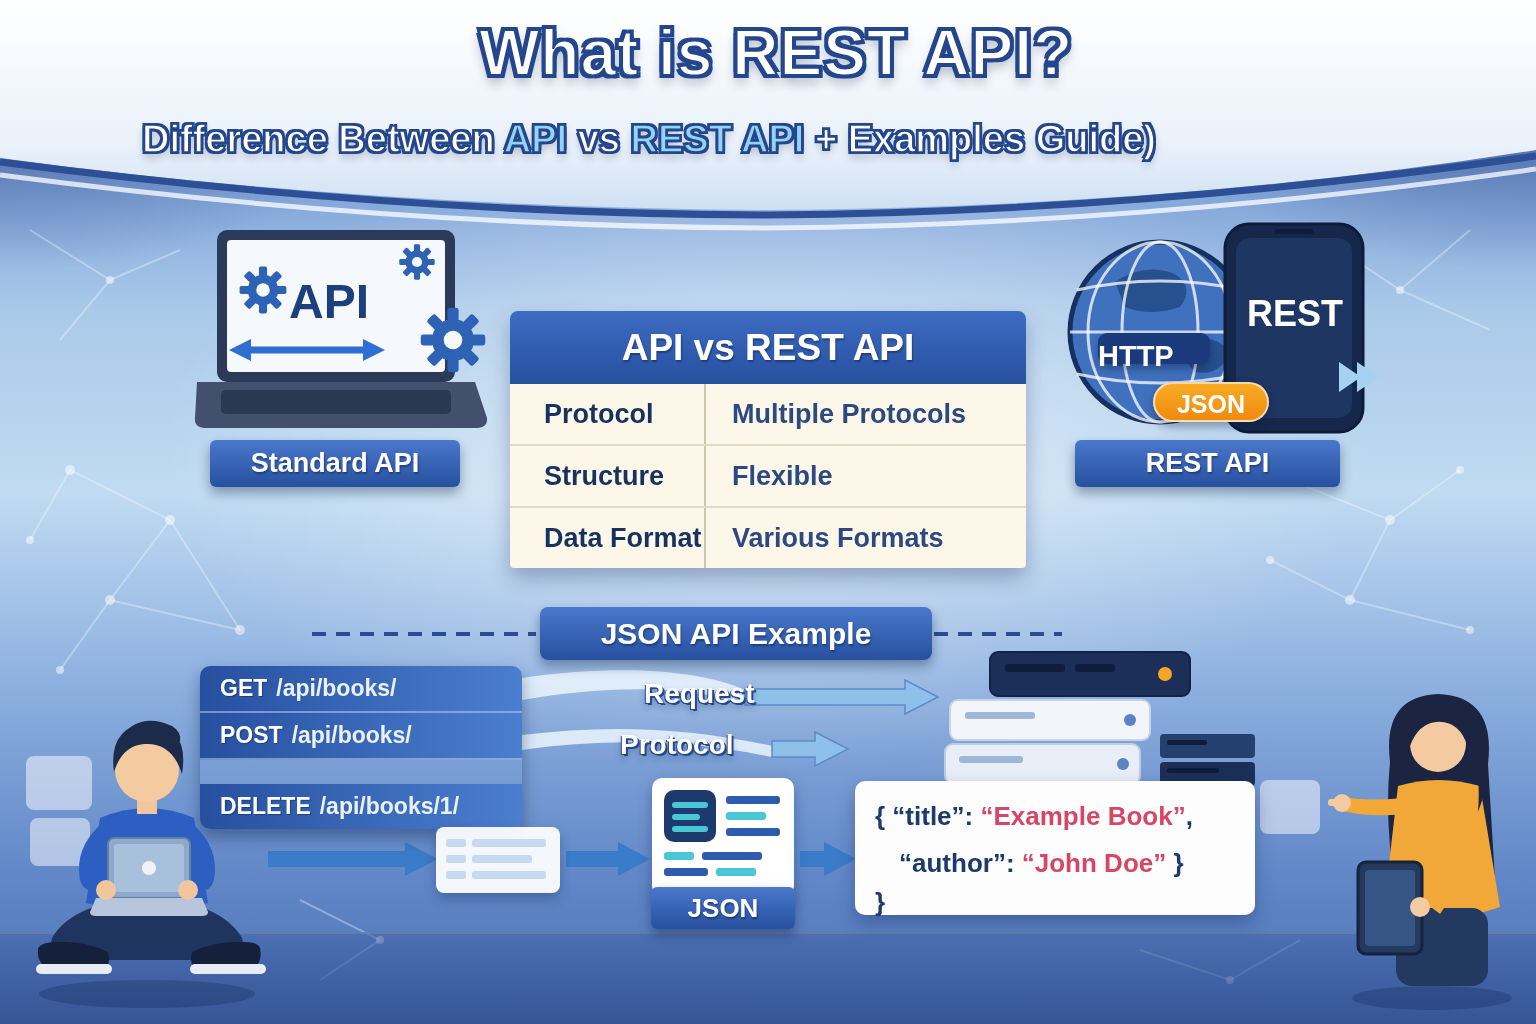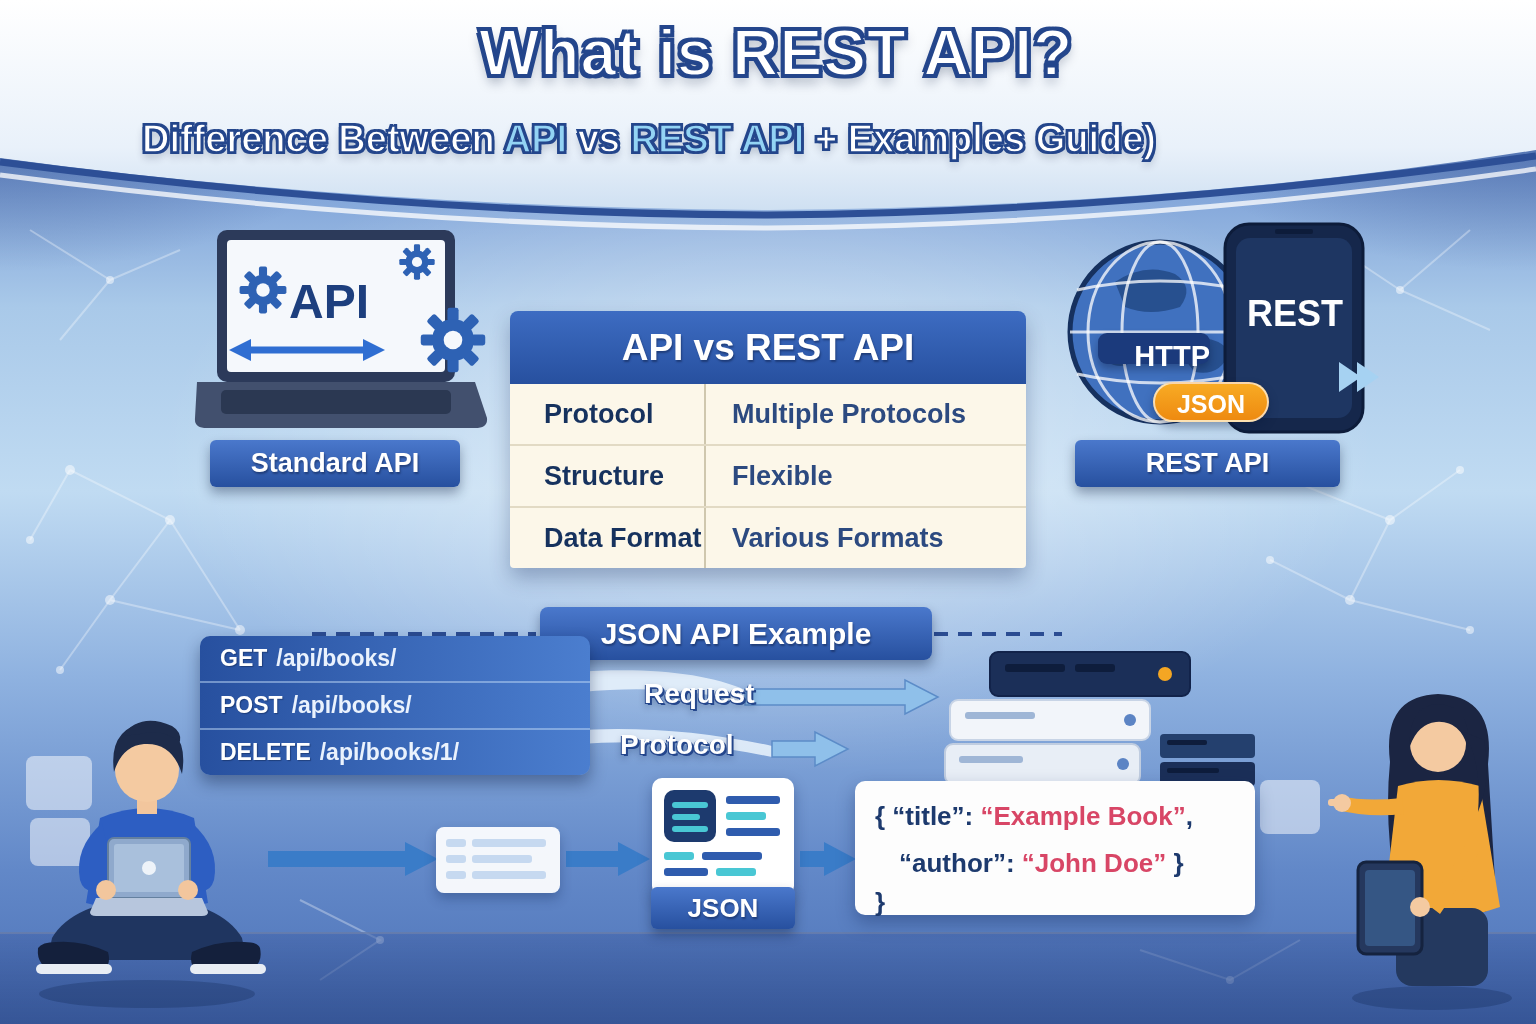--- a/index.html
+++ b/index.html
@@ -52,34 +52,34 @@
     text-shadow:1px 2px 2px rgba(10,25,60,.45);
   }
   .ctable .tbody{background:#fcf7e9;border-radius:0 0 4px 4px;}
   .trow{display:flex;height:60px;align-items:center;}
   .trow + .trow{border-top:2px solid #e2dac4;}
   .tlabel{width:196px;padding-left:34px;box-sizing:border-box;font-size:27px;font-weight:800;color:#16325e;
           border-right:2px solid #cfc7ae;height:100%;display:flex;align-items:center;}
   .tval{padding-left:26px;font-size:27px;font-weight:600;color:#2c4a80;}
 
   
-  .http-badge{left:1098px;top:333px;width:112px;height:31px;line-height:47px;text-align:right;
+  .http-badge{left:1098px;top:333px;width:112px;height:31px;line-height:47px;text-align:left;
     background:#1b3a7c;border-radius:9px;color:#fff;font-size:29px;font-weight:800;
     box-shadow:0 5px 10px rgba(10,25,60,.4);}
   .json-badge{left:1153px;top:382px;width:116px;height:40px;line-height:40px;text-align:center;
     background:linear-gradient(180deg,#f8ab24,#ee8a10);border-radius:20px;color:#fff;font-size:25px;font-weight:800;
     border:2px solid rgba(255,255,255,.65);box-shadow:0 5px 10px rgba(10,25,60,.35);box-sizing:border-box;}
 
   
-  .endpoints{left:200px;top:636px;width:390px;border-radius:10px;overflow:hidden;
+  .endpoints{left:200px;top:666px;width:322px;border-radius:10px;overflow:hidden;
     box-shadow:0 8px 16px rgba(10,25,60,.4);}
   .ep{height:45px;display:flex;align-items:center;padding-left:20px;
     background:linear-gradient(90deg,#27509f,#4b7ecf);color:#fff;font-size:23px;
     border-bottom:2px solid rgba(190,215,245,.5);}
-  .ep:last-child{border-bottom:none;}
+  .ep:last-child{border-bottom:none;margin-top:24px;}
   .ep .method{font-weight:800;margin-right:9px;text-shadow:1px 1px 1px rgba(10,25,60,.4);}
   .ep .path{color:#eaf2fd;font-weight:600;text-align:center;}
 
   
   .flow-label{color:#fff;font-size:28px;font-weight:800;
     text-shadow:2px 2px 0 #24468c,-1px 1px 0 #24468c,0 4px 7px rgba(10,25,60,.35);}
   .lbl-request{left:644px;top:678px;}
   .lbl-response{left:620px;top:729px;}
 
   

